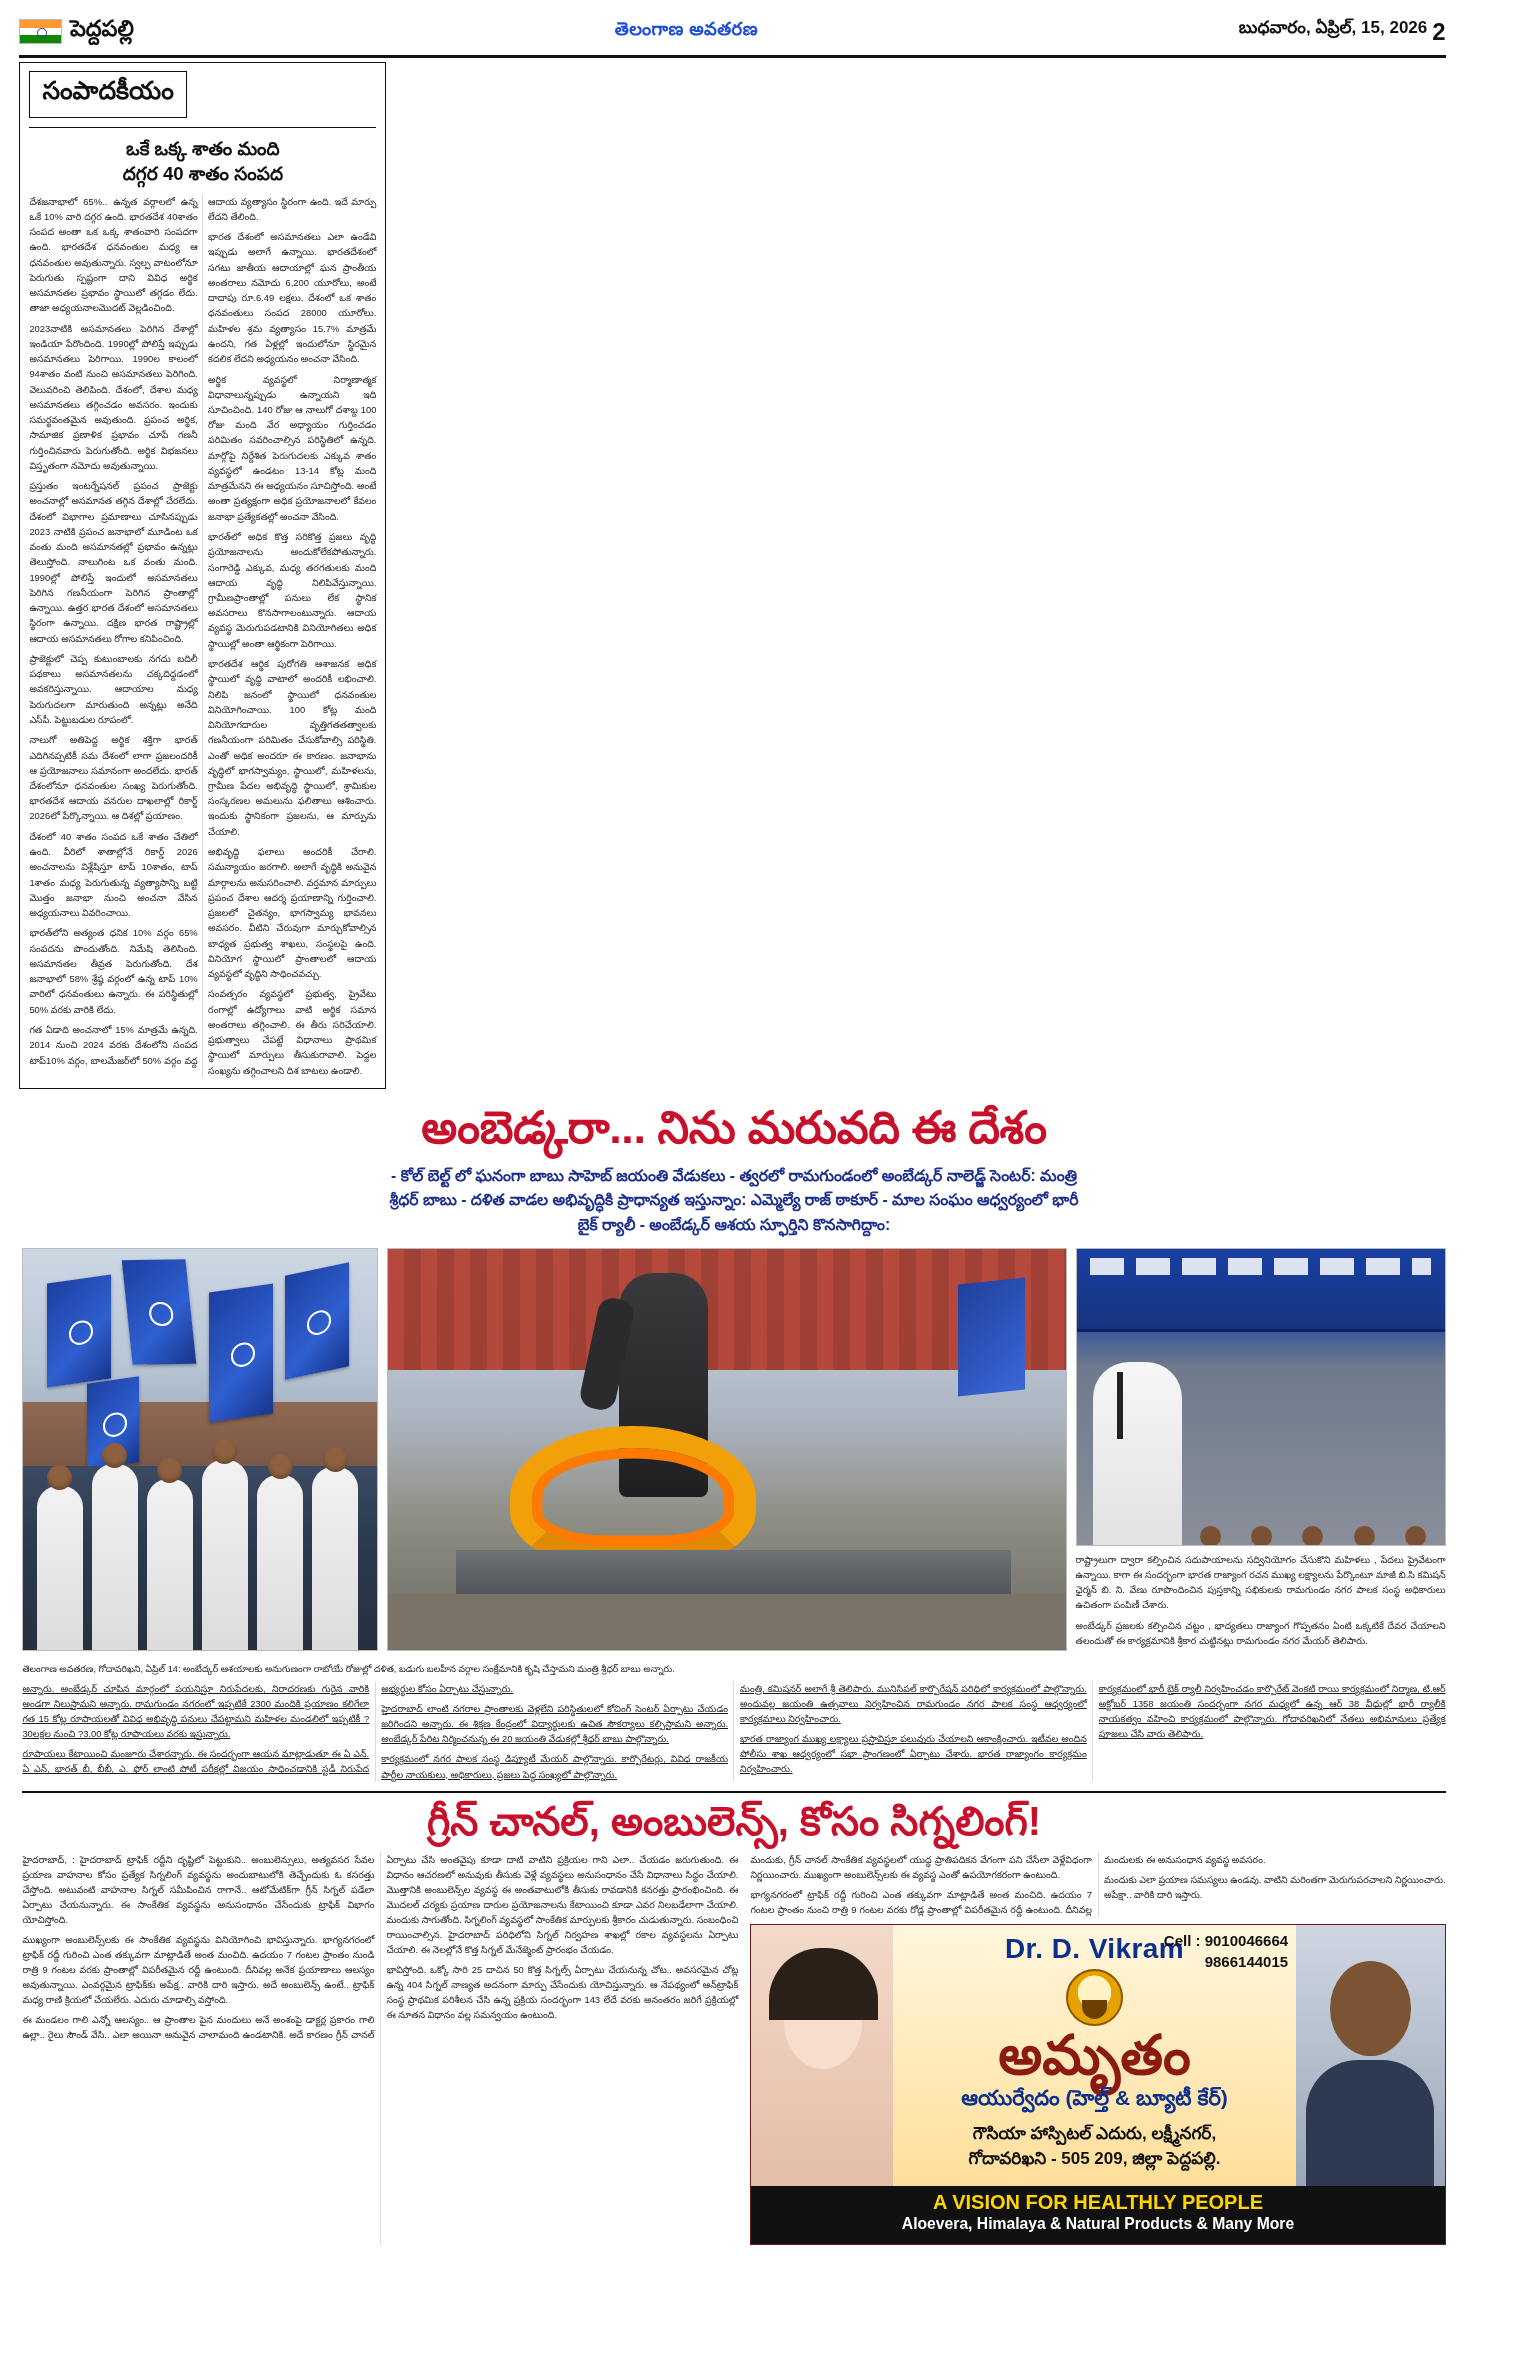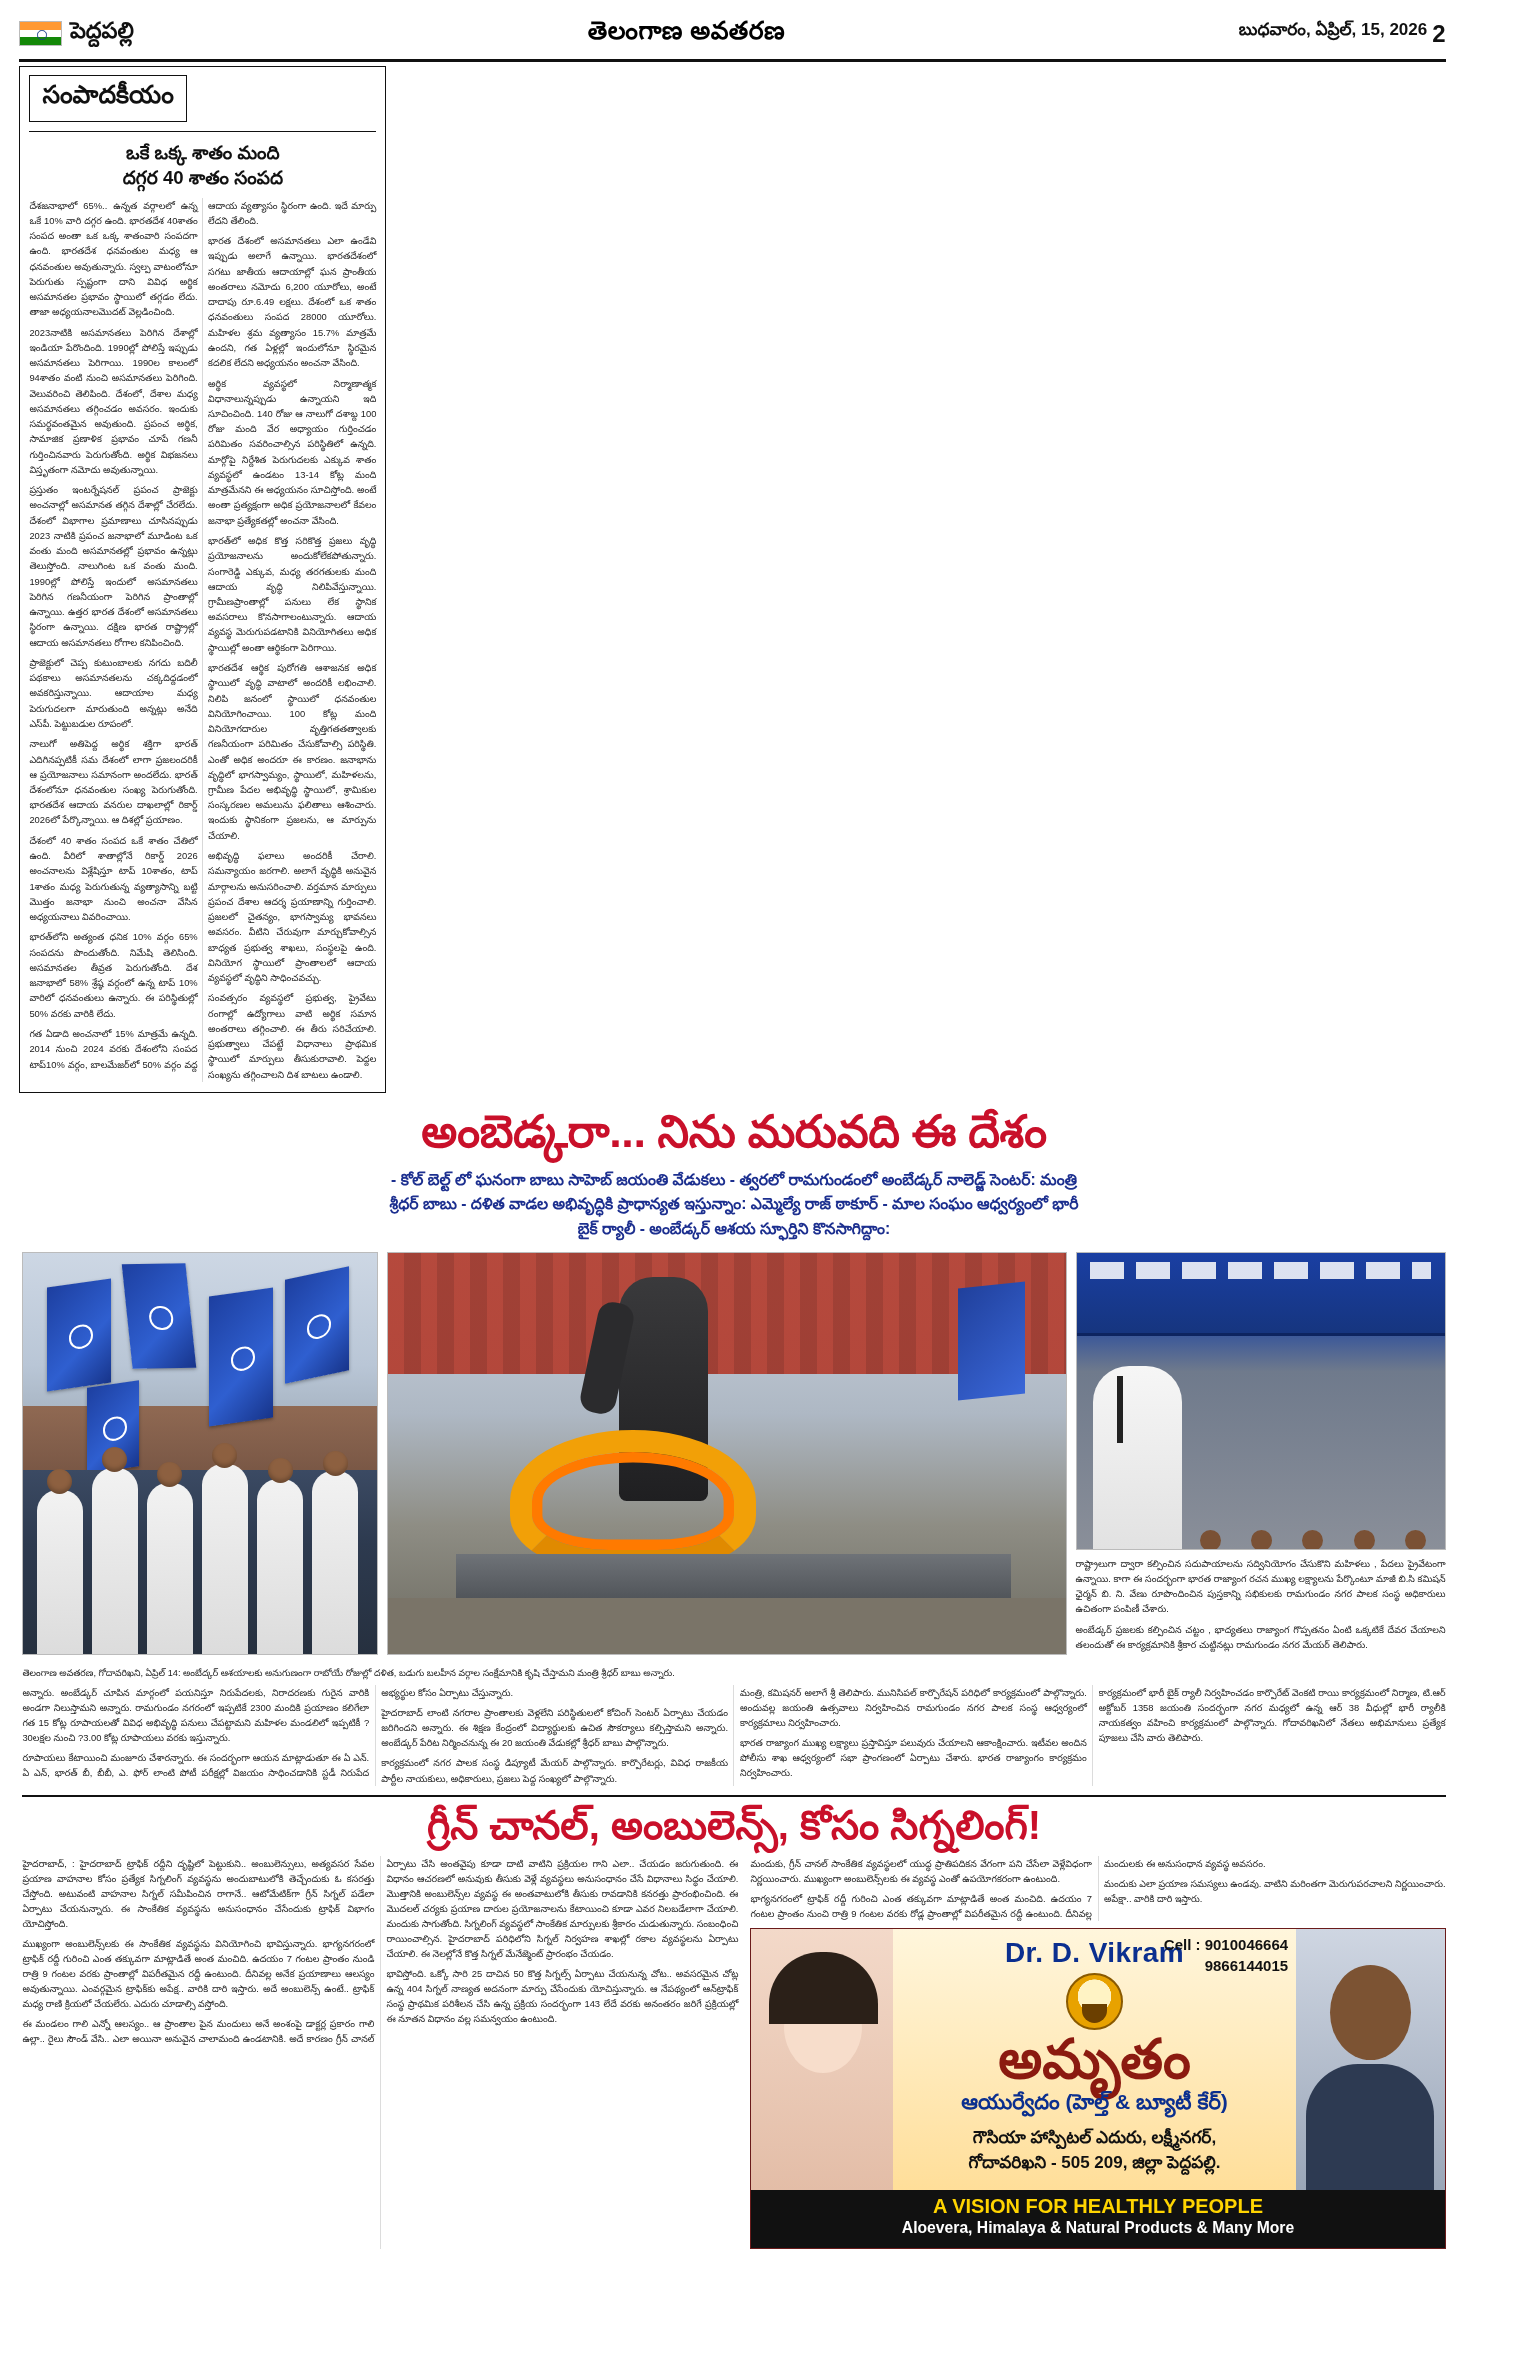--- a/index.html
+++ b/index.html
@@ -45,23 +45,23 @@
     margin:-3.7px 0 0 -3.7px;
     border:1.5px solid #1a3e8c;
     border-radius:50%;
   }
   .masthead-city {
     font-size: 22.4px;
     font-weight: bold;
     color: #111;
   }
   .masthead-center {
-    font-size: 25px;
-    font-weight: bold;
-    color: #000000;
+    font-size: 18px;
+    font-weight: bold;
+    color: #1d4ed8;
     letter-spacing: 0.4px;
   }
   .masthead-right {
     display: flex;
     gap: 5px;
   }
   .masthead-date {
     font-size: 17px;
     font-weight: bold;
     color: #111;
@@ -291,21 +291,21 @@
   .story-cols {
     column-count: 4;
     column-gap: 12px;
     column-rule: 0.7px solid #dcdcdc;
     font-size: 9.4px;
     line-height: 1.6;
     text-align: justify;
     color: #1a1a1a;
     margin-top: 4.5px;
   }
-  .story-cols p { margin: 0 0 5.2px 0; }
+  .story-cols p { margin: 0 0 5.2px 0; text-decoration: underline; }
   .side-text {
     font-size: 9.4px;
     line-height: 1.6;
     text-align: justify;
     color: #1a1a1a;
   }
   .side-text p { margin: 0 0 5.2px 0; }
   
   .divider-thick {
     border-top: 2.2px solid #111;

